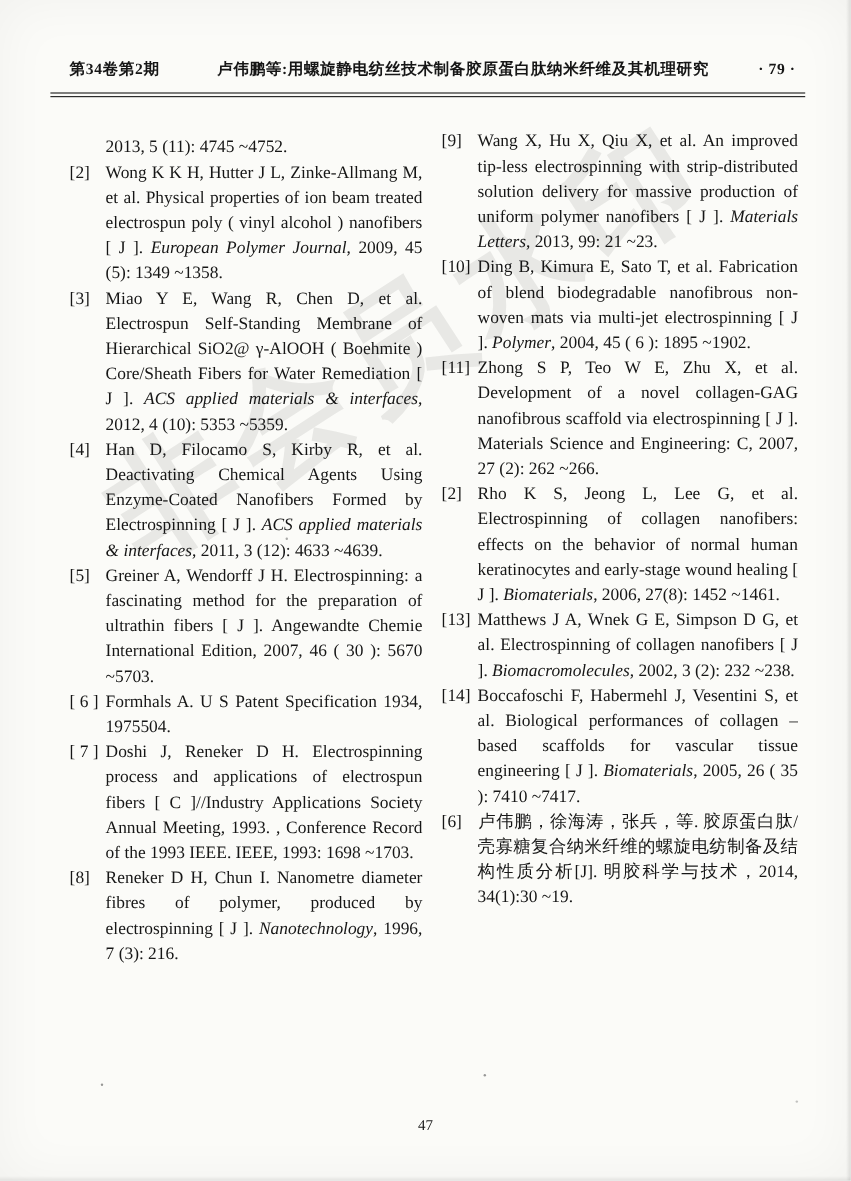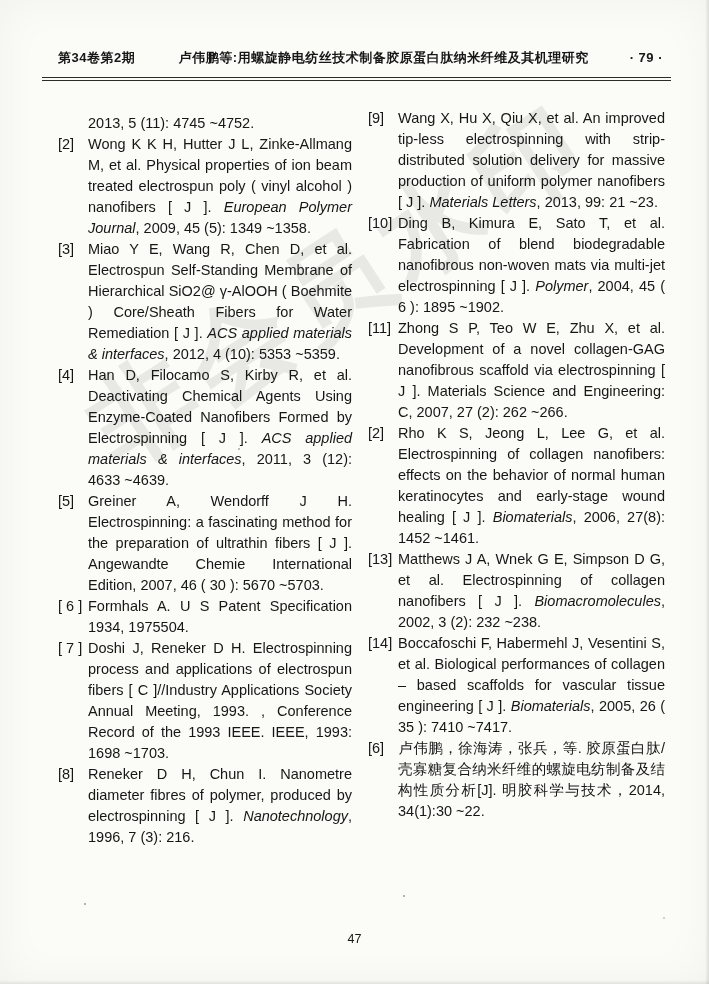--- a/index.html
+++ b/index.html
@@ -4,21 +4,21 @@
 <style>
   * { margin: 0; padding: 0; box-sizing: border-box; }
   html, body { background: #e8e8e6; }
   .page {
     position: relative;
     width: 709px;
     height: 984px;
     margin: 0 auto;
     background: #fbfbf8;
     overflow: hidden;
-    font-family: Liberation Sans, sans-serif;
+    font-family: Liberation Serif, serif;
     color: #161616;
     box-shadow: inset 0 0 45px rgba(0,0,0,0.045);
   }
   .page::after {
     content: '';
     position: absolute; right: 0; top: 0; bottom: 0; width: 4px;
     background: linear-gradient(to left, rgba(0,0,0,0.10), transparent);
     pointer-events: none;
   }
   .page::before {
@@ -111,21 +111,21 @@
         <div class="ref"><span class="ref-label">[ 7 ]</span><span class="ref-body"><span>Doshi J, Reneker D H. Electrospinning process and applications of electrospun fibers [ C ]//Industry Applications Society Annual Meeting, 1993. , Conference Record of the 1993 IEEE. IEEE, 1993: 1698 ~1703.</span></span></div>
         <div class="ref"><span class="ref-label">[8]</span><span class="ref-body"><span>Reneker D H, Chun I. Nanometre diameter fibres of polymer, produced by electrospinning [ J ]. </span><em>Nanotechnology</em><span>, 1996, 7 (3): 216.</span></span></div>
       </div>
     <div class="col col-right" id="col-right">
         <div class="ref"><span class="ref-label">[9]</span><span class="ref-body"><span>Wang X, Hu X, Qiu X, et al. An improved tip-less electrospinning with strip-distributed solution delivery for massive production of uniform polymer nanofibers [ J ]. </span><em>Materials Letters</em><span>, 2013, 99: 21 ~23.</span></span></div>
         <div class="ref"><span class="ref-label">[10]</span><span class="ref-body"><span>Ding B, Kimura E, Sato T, et al. Fabrication of blend biodegradable nanofibrous non-woven mats via multi-jet electrospinning [ J ]. </span><em>Polymer</em><span>, 2004, 45 ( 6 ): 1895 ~1902.</span></span></div>
         <div class="ref"><span class="ref-label">[11]</span><span class="ref-body"><span>Zhong S P, Teo W E, Zhu X, et al. Development of a novel collagen-GAG nanofibrous scaffold via electrospinning [ J ]. Materials Science and Engineering: C, 2007, 27 (2): 262 ~266.</span></span></div>
         <div class="ref"><span class="ref-label">[2]</span><span class="ref-body"><span>Rho K S, Jeong L, Lee G, et al. Electrospinning of collagen nanofibers: effects on the behavior of normal human keratinocytes and early-stage wound healing [ J ]. </span><em>Biomaterials</em><span>, 2006, 27(8): 1452 ~1461.</span></span></div>
         <div class="ref"><span class="ref-label">[13]</span><span class="ref-body"><span>Matthews J A, Wnek G E, Simpson D G, et al. Electrospinning of collagen nanofibers [ J ]. </span><em>Biomacromolecules</em><span>, 2002, 3 (2): 232 ~238.</span></span></div>
         <div class="ref"><span class="ref-label">[14]</span><span class="ref-body"><span>Boccafoschi F, Habermehl J, Vesentini S, et al. Biological performances of collagen – based scaffolds for vascular tissue engineering [ J ]. </span><em>Biomaterials</em><span>, 2005, 26 ( 35 ): 7410 ~7417.</span></span></div>
-        <div class="ref"><span class="ref-label">[6]</span><span class="ref-body"><span>卢伟鹏，徐海涛，张兵，等. 胶原蛋白肽/壳寡糖复合纳米纤维的螺旋电纺制备及结构性质分析[J]. 明胶科学与技术，2014, 34(1):30 ~22.</span></span></div>
+        <div class="ref"><span class="ref-label">[6]</span><span class="ref-body"><span>卢伟鹏，徐海涛，张兵，等. 胶原蛋白肽/壳寡糖复合纳米纤维的螺旋电纺制备及结构性质分析[J]. 明胶科学与技术，2014, 34(1):30 ~19.</span></span></div>
       </div>
   </div>
 
   <div class="footer">
     <span>47</span>
   </div>
 
   <span class="speck s1"></span>
   <span class="speck s2"></span>
   <span class="speck s3"></span>

